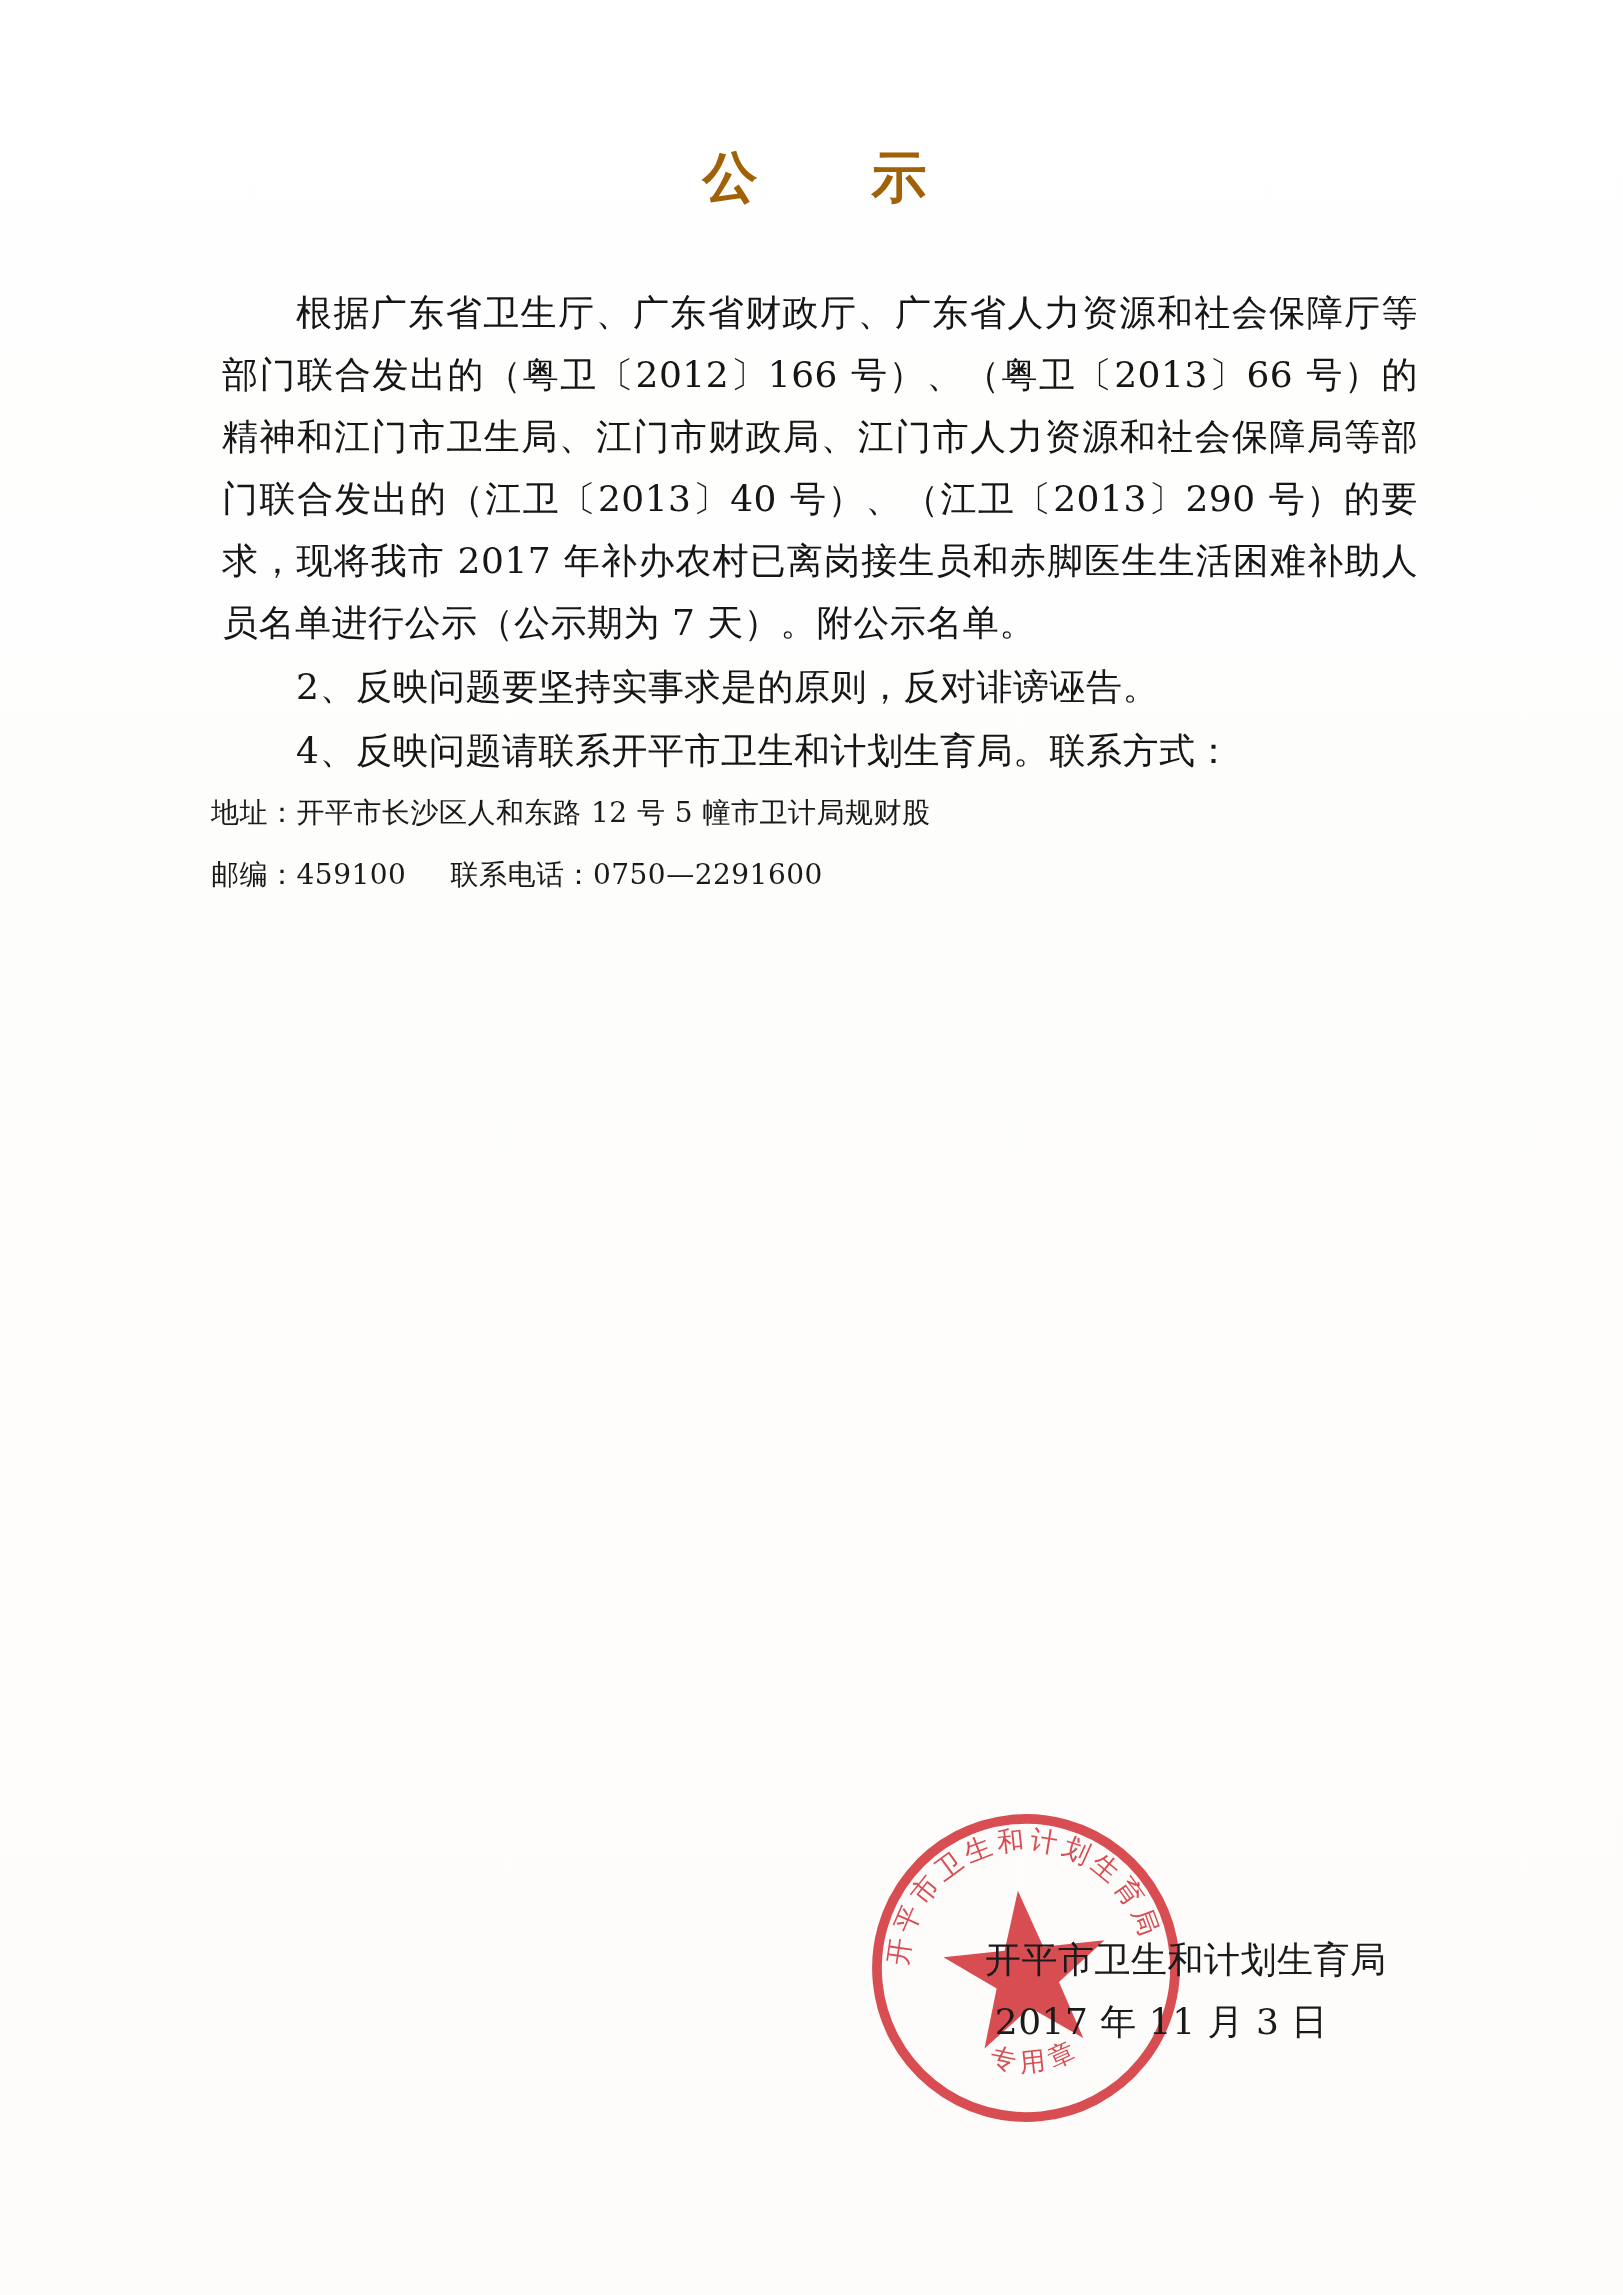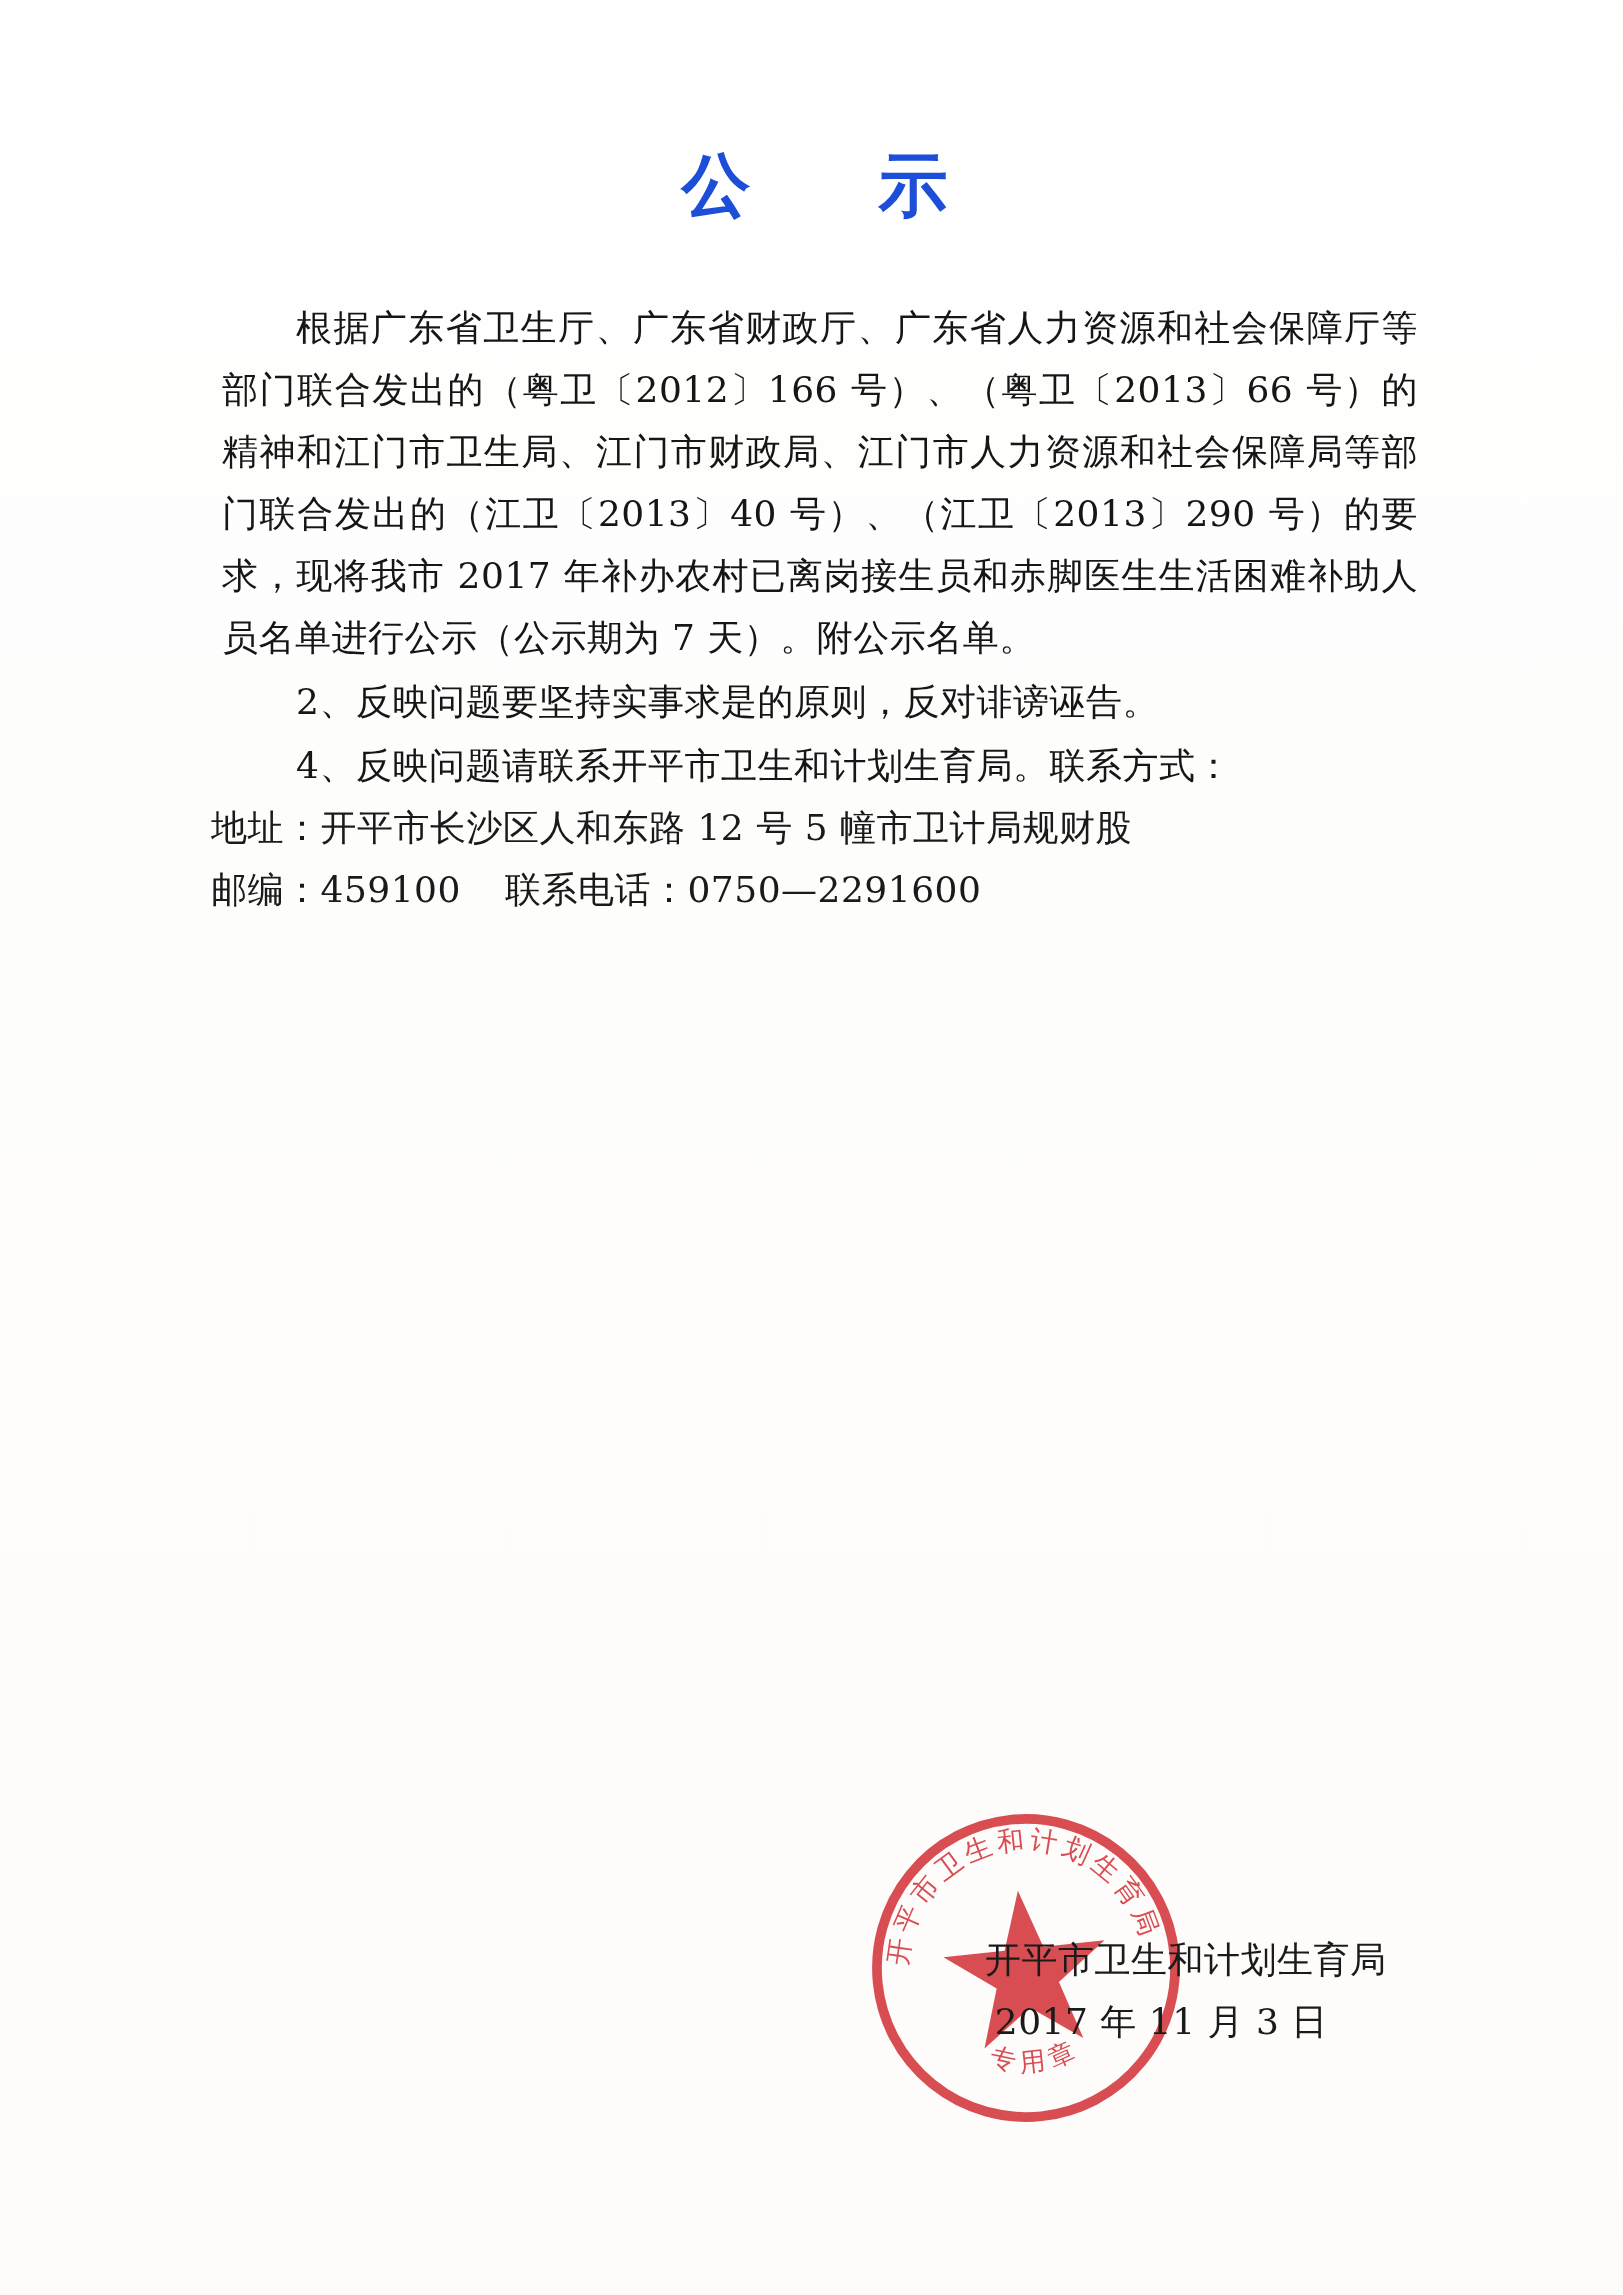--- a/index.html
+++ b/index.html
@@ -34,47 +34,47 @@
 
   .content {
     position: absolute;
     left: 211px;
     top: 147px;
     width: 1207px;
   }
 
   .doc-title {
     text-align: center;
-    font-size: 69px;
+    font-size: 55px;
     line-height: 1.1;
     font-weight: 700;
     letter-spacing: 29.4px;
     text-indent: 29.4px;
     font-family: "DejaVu Serif", "Liberation Serif", serif;
     margin: 0 0 74px 0;
-    color: #1d4ed8;
+    color: #a16207;
   }
 
   .para {
     font-size: 36px;
     line-height: 62px;
     text-align: justify;
     text-justify: inter-ideograph;
     margin: 0 0 2px 11px;
     text-indent: 74px;
     letter-spacing: 0.5px;
     color: #161616;
   }
 
   .para.tight {
     margin-bottom: 0;
   }
 
   .contact-line {
-    font-size: 36px;
+    font-size: 28px;
     line-height: 62px;
     margin: 0;
     text-indent: 0;
     letter-spacing: 0.5px;
   }
 
   .contact-line .gap {
     display: inline-block;
     width: 44px;
   }

